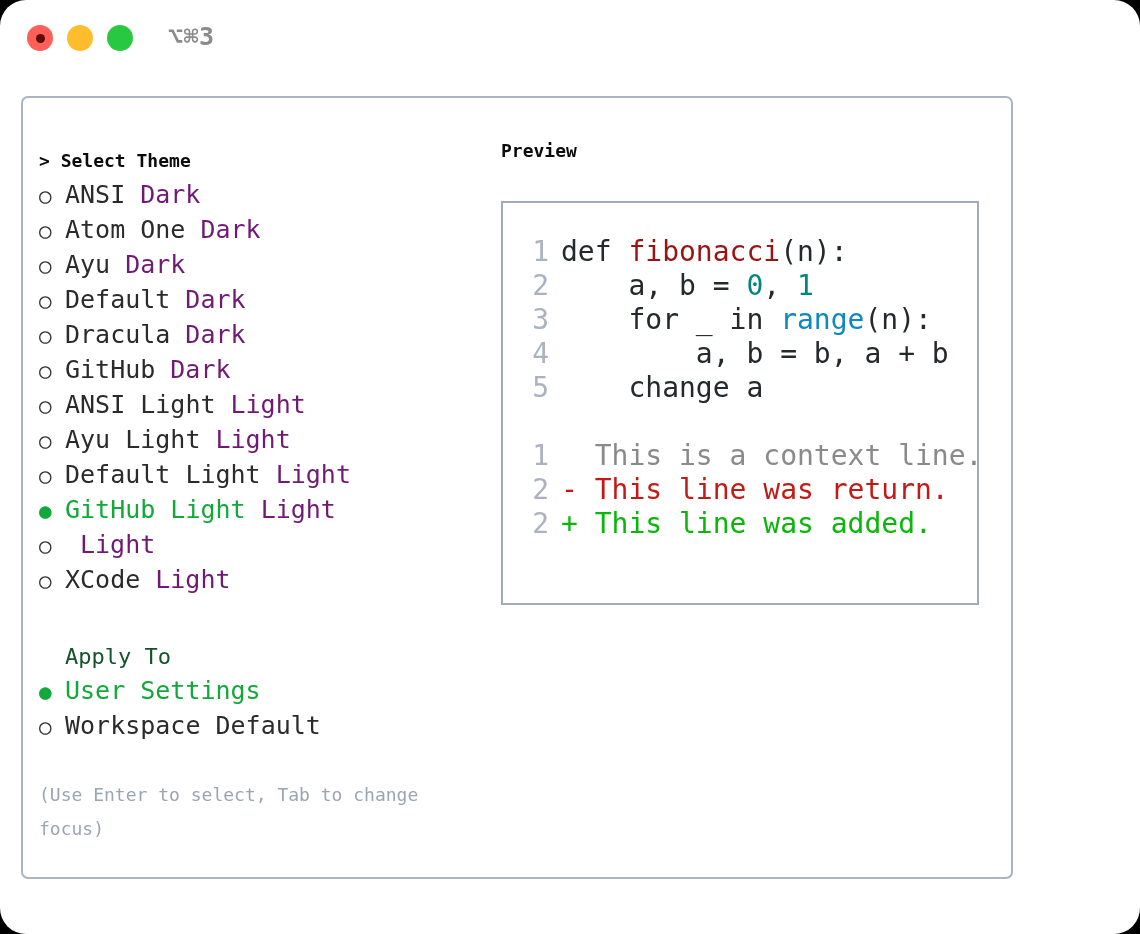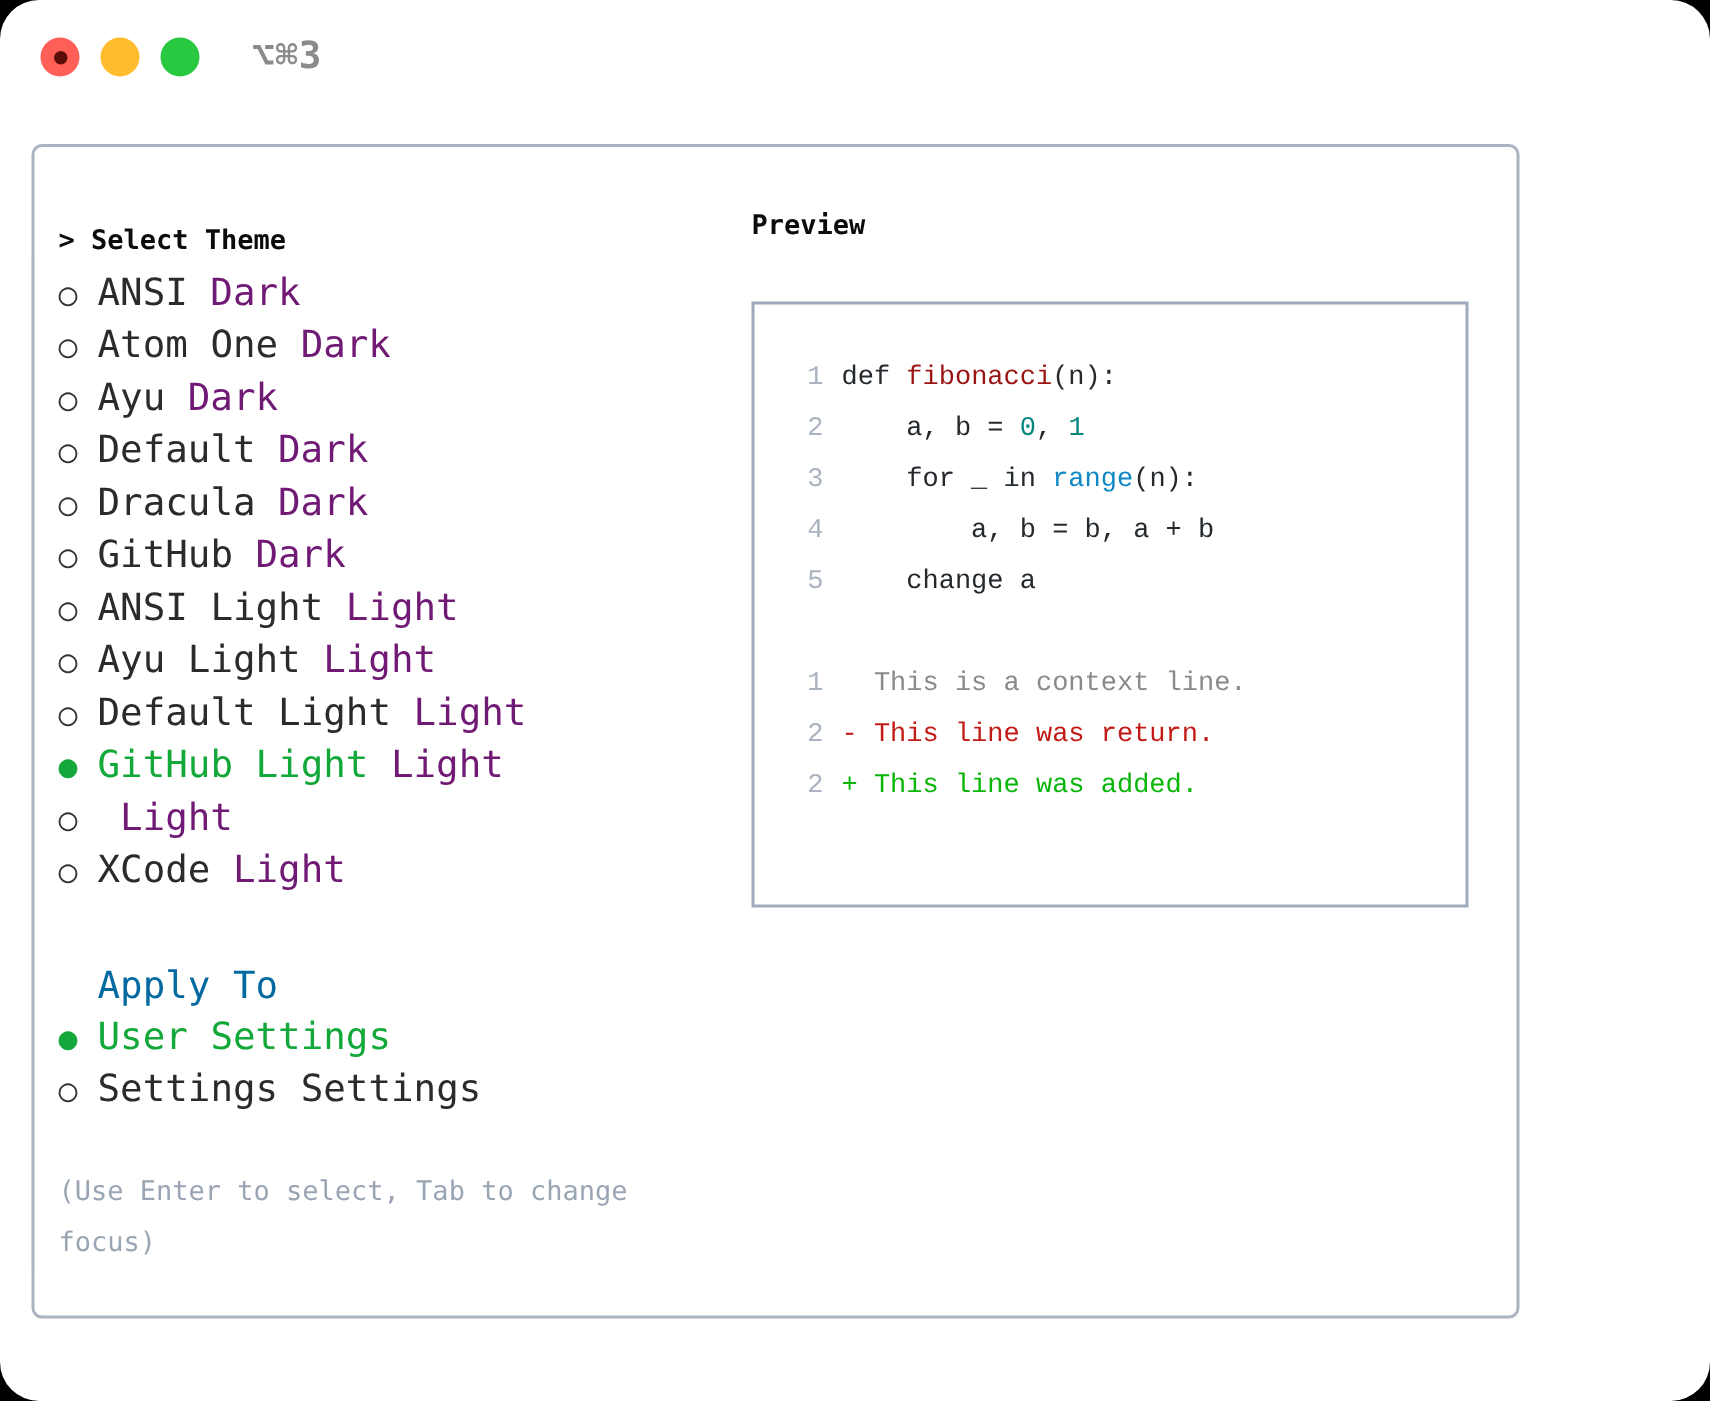--- a/index.html
+++ b/index.html
@@ -121,23 +121,23 @@
   }
   .opt.selected .bullet { color: #12a83a; }
   .opt-name { color: #2b2b2b; }
   .opt.selected .opt-name { color: #12a83a; }
   .opt-tag {
     color: #701a75;
     margin-left: 15px;
   }
 
   .group-label {
-    font-size: 25px;
-    line-height: 34px;
-    color: #0369a1;
+    font-size: 22px;
+    line-height: 34px;
+    color: #14532d;
     padding-left: 26px;
     white-space: pre;
   }
 
   .spacer-lg { height: 42px; }
   .spacer-md { height: 34px; }
 
   .hint {
     font-size: 18px;
     line-height: 34px;
@@ -151,26 +151,25 @@
     margin-top: 33px;
     width: 478px;
     height: 404px;
     border: 2px solid #9fabbb;
     box-sizing: border-box;
     background: #ffffff;
     padding: 32px 0 0 0;
     overflow: hidden;
   }
   .code-line {
-    font-size: 18px;
+    font-size: 28px;
     line-height: 34px;
     white-space: pre;
     padding-left: 20px;
     color: #24292e;
-    font-family: Liberation Mono, monospace;
   }
   .ln {
     display: inline-block;
     width: 26px;
     text-align: right;
     color: #aab3bf;
     margin-right: 12px;
   }
   .kw   { color: #24292e; }
   .fn   { color: #9b1414; }
@@ -215,21 +214,21 @@
           <div class="opt"><span class="bullet">○</span><span class="opt-tag">Light</span></div>
           <div class="opt"><span class="bullet">○</span><span class="opt-name">XCode</span><span class="opt-tag">Light</span></div>
         </div>
 
       <div class="spacer-lg"></div>
 
       <div class="group-label">Apply To</div>
 
       <div class="opt-list" id="apply-list">
           <div class="opt selected"><span class="bullet">●</span><span class="opt-name">User Settings</span></div>
-          <div class="opt"><span class="bullet">○</span><span class="opt-name">Settings Settings</span></div>
+          <div class="opt"><span class="bullet">○</span><span class="opt-name">Workspace Default</span></div>
         </div>
 
       <div class="spacer-md"></div>
 
       <div class="hint">(Use Enter to select, Tab to change focus)</div>
     </div>
 
     <div class="pane-right">
       <div class="section-title">Preview</div>
 

